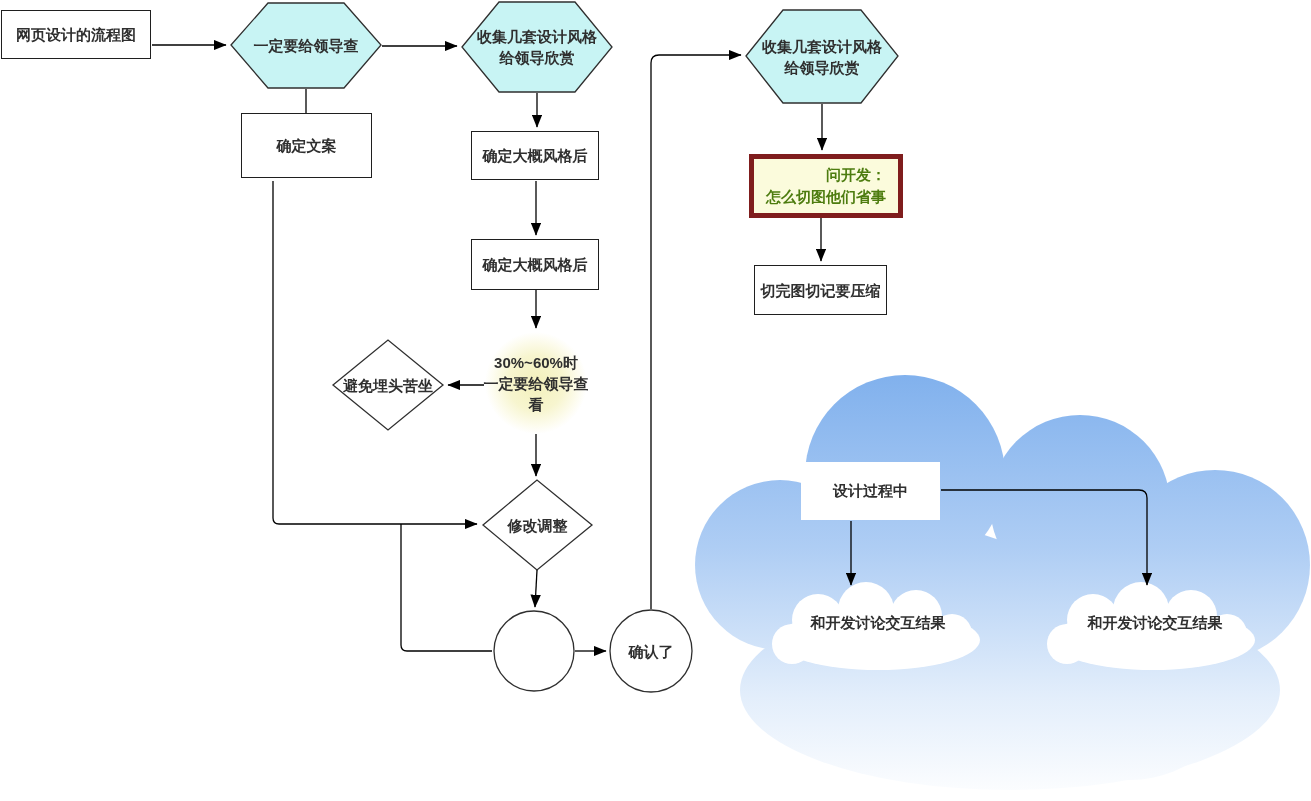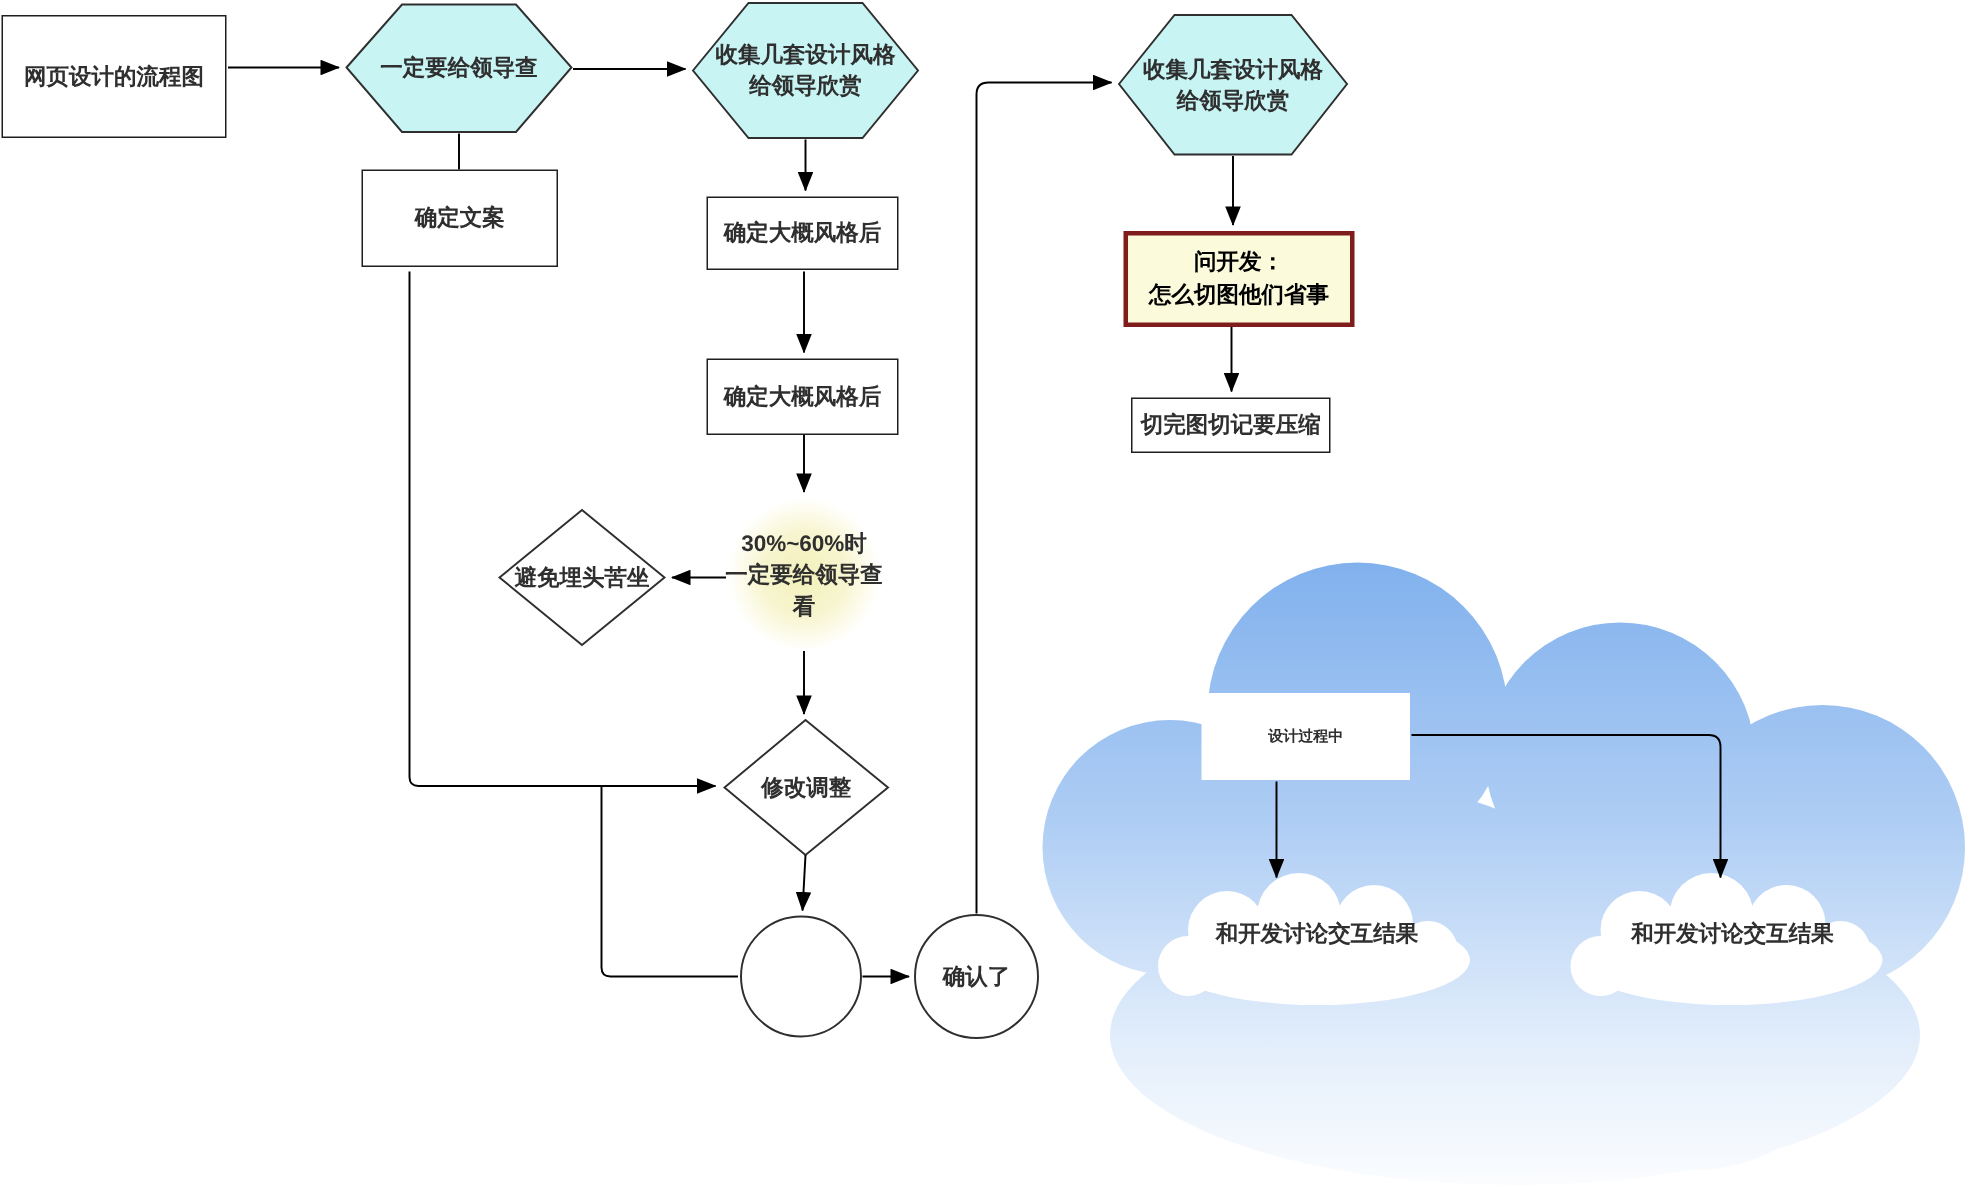--- a/index.html
+++ b/index.html
@@ -13,26 +13,26 @@
     text-align:center;font-weight:bold;font-size:15px;line-height:1.4;
     color:#2f2f2f;white-space:pre-line;pointer-events:none;
   }
   .rect-node{
     position:absolute;display:flex;align-items:center;justify-content:center;
     text-align:center;font-weight:bold;font-size:15px;line-height:1.4;color:#2f2f2f;
     background:#ffffff;border:1.4px solid #1f1f1f;box-sizing:border-box;white-space:pre-line;
   }
   .yellow-node{
     position:absolute;display:flex;align-items:center;justify-content:center;
-    text-align:center;font-weight:bold;font-size:15px;line-height:1.5;color:#000000;
-    background:#fbfbdc;border:3px solid #7f1d1d;box-sizing:border-box;white-space:pre-line;
+    text-align:right;font-weight:bold;font-size:15px;line-height:1.5;color:#4d7c0f;
+    background:#fbfbdc;border:5px solid #7f1d1d;box-sizing:border-box;white-space:pre-line;
   }
   .plain-node{
     position:absolute;display:flex;align-items:center;justify-content:center;
-    text-align:center;font-weight:bold;font-size:10px;color:#2f2f2f;
+    text-align:center;font-weight:bold;font-size:15px;color:#2f2f2f;
     background:#ffffff;box-sizing:border-box;white-space:pre-line;
   }
 </style>
 </head>
 <body>
 
 <div id="canvas">
 
   <svg id="shapes" viewBox="0 0 1311 801">
     <defs>
@@ -104,27 +104,27 @@
       <line x1="537" y1="570" x2="535" y2="607" marker-end="url(#arr)"></line>
       <line x1="575" y1="651" x2="606" y2="651" marker-end="url(#arr)"></line>
       <path d="M651,609 V63 Q651,55 659,55 H741" marker-end="url(#arr)"></path>
       <line x1="822" y1="104" x2="822" y2="150" marker-end="url(#arr)"></line>
       <line x1="821" y1="218" x2="821" y2="261" marker-end="url(#arr)"></line>
       <line x1="851" y1="521" x2="851" y2="585" marker-end="url(#arr)"></line>
       <path d="M941,490 H1139 Q1147,490 1147,498 V585" marker-end="url(#arr)"></path>
     </g>
   </svg>
 
-  <div class="rect-node" style="left:1px;top:10px;width:150px;height:82px">网页设计的流程图</div>
+  <div class="rect-node" style="left:1px;top:10px;width:150px;height:49px">网页设计的流程图</div>
   <div class="rect-node" style="left:241px;top:113px;width:131px;height:65px">确定文案</div>
   <div class="rect-node" style="left:471px;top:131px;width:128px;height:49px">确定大概风格后</div>
   <div class="rect-node" style="left:471px;top:239px;width:128px;height:51px">确定大概风格后</div>
   <div class="yellow-node" style="left:749px;top:154px;width:154px;height:64px">问开发：
 怎么切图他们省事</div>
-  <div class="rect-node" style="left:754px;top:265px;width:133px;height:37px">切完图切记要压缩</div>
+  <div class="rect-node" style="left:754px;top:265px;width:133px;height:50px">切完图切记要压缩</div>
   <div class="plain-node" style="left:801px;top:462px;width:139px;height:58px">设计过程中</div>
 
   <div class="label" style="left:231px;top:3px;width:150px;height:85px">一定要给领导查</div>
   <div class="label" style="left:462px;top:2px;width:150px;height:90px">收集几套设计风格
 给领导欣赏</div>
   <div class="label" style="left:746px;top:10px;width:152px;height:93px">收集几套设计风格
 给领导欣赏</div>
   <div class="label" style="left:475px;top:343px;width:122px;height:80px">30%~60%时
 一定要给领导查
 看</div>

